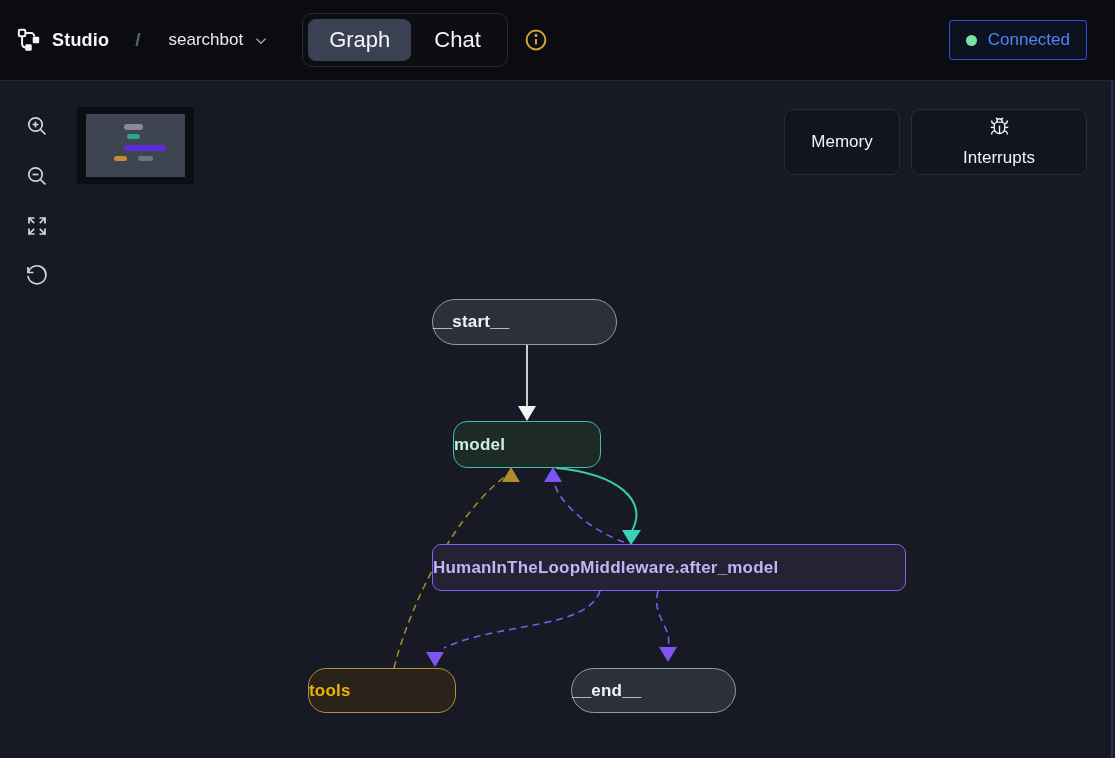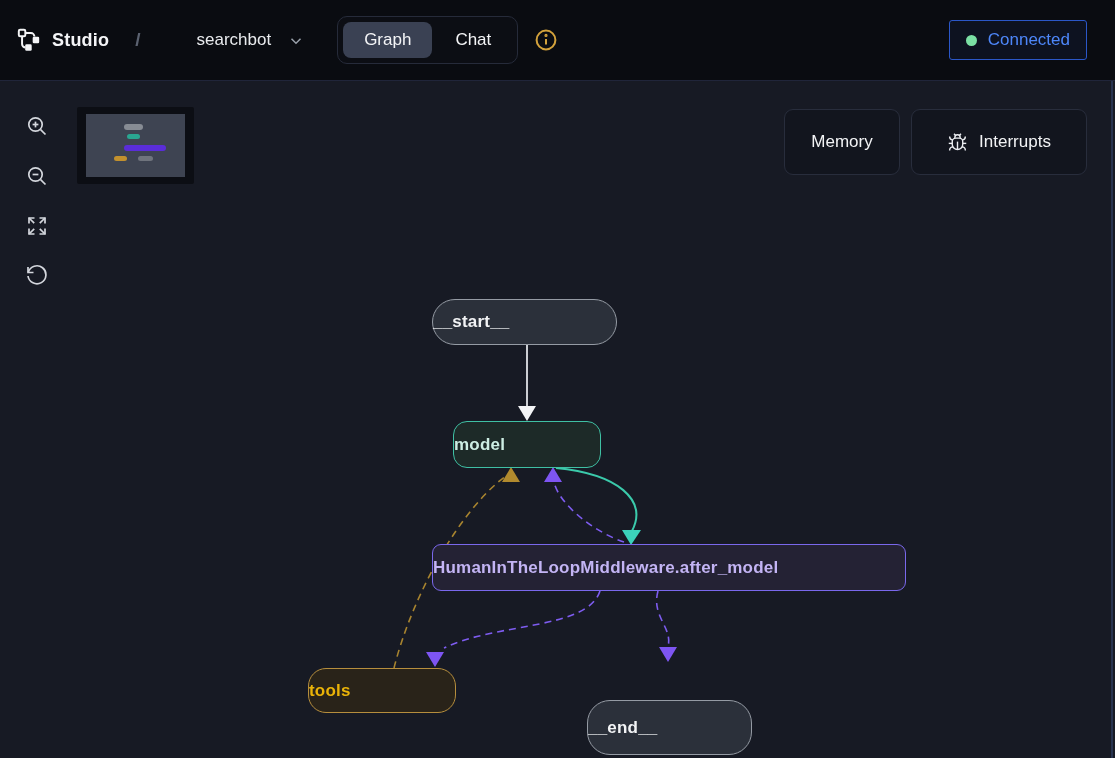--- a/index.html
+++ b/index.html
@@ -5,25 +5,25 @@
   * { margin:0; padding:0; box-sizing:border-box; }
   html,body { width:1115px; height:758px; overflow:hidden; background:#0a0c11;
     font-family:"Liberation Sans", sans-serif; -webkit-font-smoothing:antialiased; }
 
   
   .header { position:absolute; top:0; left:0; width:1115px; height:80px;
     background:#0a0c11; display:flex; align-items:center; padding:16px 16px; }
   .brand { display:flex; align-items:center; gap:10px; cursor:pointer; }
   .brand-title { color:#f4f5f7; font-size:18px; font-weight:700; letter-spacing:.2px; }
   .crumb-sep { color:#5b6270; font-size:19px; font-weight:600; margin:0 28px 0 26px; }
-  .project { display:flex; align-items:flex-end; gap:16px; cursor:pointer;margin-left:28px; }
+  .project { display:flex; align-items:flex-end; gap:9px; cursor:pointer; }
   .project-name { color:#e9ebee; font-size:17px; }
   .seg { display:flex; align-items:center; margin-left:32px; padding:5px;
     border:1px solid #262b3a; border-radius:10px; background:#0c0e14; gap:2px; }
-  .seg-btn { padding:8px 21px; border-radius:8px; font-size:17px; color:#f4f5f7;
+  .seg-btn { padding:8px 21px; border-radius:8px; font-size:22px; color:#f4f5f7;
     cursor:pointer; border:none; background:transparent; font-family:inherit; }
   .seg-btn.active { background:#3a4153; }
   .info-btn { margin-left:16px; width:24px; height:24px; cursor:pointer; display:flex; }
   .conn-badge { margin-left:auto; margin-right:12px; display:flex; align-items:center;
     gap:11px; padding:9px 16px; border:1px solid #2b57c8; border-radius:3px;
     background:#0d1220; cursor:pointer; }
   .conn-dot { width:11px; height:11px; border-radius:50%; background:#7be0a4; }
   .conn-label { color:#4d86f8; font-size:17px; }
 
   
@@ -43,39 +43,39 @@
   .ctrl { position:absolute; left:25px; width:24px; height:24px; color:#d4d7dd;
     cursor:pointer; }
   .ctrl svg { width:100%; height:100%; }
 
   
   .panel-btn { position:absolute; top:28px; height:66px; display:flex; align-items:center;
     justify-content:center; gap:11px; border:1px solid #282d3c; background:#12151e;
     border-radius:9px; color:#f2f3f5; font-size:17px; cursor:pointer;
     font-family:inherit; }
   .btn-memory { left:784px; width:116px; }
-  .btn-interrupts { left:911px; width:176px; }
+  .btn-interrupts { left:911px; width:176px;flex-direction:column; }
   .panel-btn svg { width:21px; height:21px; }
 
   
   .edges { position:absolute; left:0; top:0; pointer-events:none; }
 
   
   .node { position:absolute; display:flex; align-items:center; justify-content:flex-start;
     font-weight:700; font-size:17px; cursor:pointer; letter-spacing:.2px; }
   .node-start { left:432px; top:218px; width:185px; height:46px;
     background:#2b303a; border:1.5px solid #959ba4; border-radius:23px; color:#f2f3f5; }
   .node-model { left:453px; top:340px; width:148px; height:47px;
     background:#1d2a28; border:1.5px solid #3fc0a4; border-radius:14px; color:#cdeee4; }
   .node-middleware { left:432px; top:463px; width:474px; height:47px;
     background:#242234; border:1.5px solid #7a68ec; border-radius:9px; color:#c3b4f4; }
   .node-tools { left:308px; top:587px; width:148px; height:45px;
     background:#292319; border:1.5px solid #b68e3d; border-radius:18px; color:#eab308; }
-  .node-end { left:587px; top:587px; width:165px; height:55px;
-    background:#2b303a; border:1.5px solid #959ba4; border-radius:23px; color:#f2f3f5;margin-top:32px; }
+  .node-end { left:571px; top:587px; width:165px; height:45px;
+    background:#2b303a; border:1.5px solid #959ba4; border-radius:23px; color:#f2f3f5; }
 </style>
 </head>
 <body>
 
 <div class="header">
   <div class="brand">
     <span style="display:flex;">
       <svg width="26" height="26" viewBox="0 0 24 24" fill="none" stroke="#f4f5f7" stroke-width="1.8">
         <rect x="2.6" y="2.6" width="6" height="6" rx="1.2"></rect>
         <rect x="15.4" y="9" width="6" height="6" rx="1.2" fill="#f4f5f7" stroke="none"></rect>

